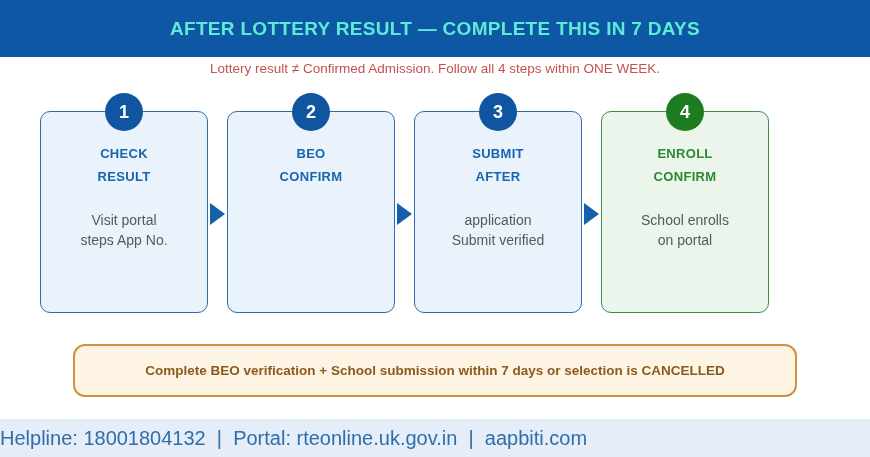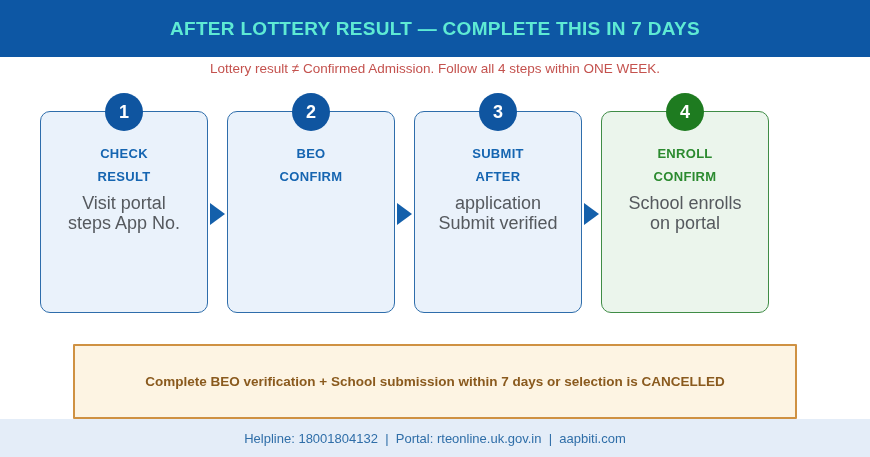--- a/index.html
+++ b/index.html
@@ -52,54 +52,54 @@
     display: flex; align-items: center; justify-content: center;
   }
   .card.green .badge { background: var(--badge-green, #1e7b20); }
   .card-title {
     padding-top: 30px;
     color: var(--title-blue, #1565b1);
     font-size: 13px; font-weight: bold; line-height: 23px; letter-spacing: 0.3px;
   }
   .card.green .card-title { color: var(--title-green, #2b8a2f); }
   .card-desc {
-    margin-top: 5px;
+    margin-top: 22px;
     color: var(--desc-gray, #55595e);
-    font-size: 18px; line-height: 20px;
+    font-size: 14px; line-height: 20px;
   }
   .arrow-cell {
     width: 19px; height: 202px;
     display: flex; align-items: center; justify-content: center;
     flex: 0 0 19px;
   }
   .arrow-triangle {
     width: 0; height: 0;
     border-left: 15px solid var(--arrow-blue, #1460ab);
     border-top: 11px solid transparent;
     border-bottom: 11px solid transparent;
     margin-top: 4px;
   }
 
   
   .warning {
     width: 724px; margin: 31px auto 0;
     background: var(--warning-bg, #fdf4e3);
     border: 2px solid var(--warning-border, #cf9142);
-    border-radius: 1px;
-    padding: 28px 20px; text-align: center;
+    border-radius: 12px;
+    padding: 17px 20px; text-align: center;
     color: var(--warning-text, #8a5a1e);
     font-size: 13.5px; font-weight: bold;
   }
 
   
   .footer {
     position: absolute; bottom: 0; left: 0; right: 0; height: 38px;
     background: var(--footer-bg, #e4edf8);
-    display: flex; align-items: center; justify-content: center;
-    color: var(--footer-text, #2f6ea8); font-size: 13px;
+    display: flex; align-items: center; 
+    color: var(--footer-text, #2f6ea8); font-size: 20px;
   }
 </style>
 </head>
 <body>
 
 <div class="page">
 
   <div class="header">
     <div class="header-title">AFTER LOTTERY RESULT — COMPLETE THIS IN 7 DAYS</div>
   </div>

